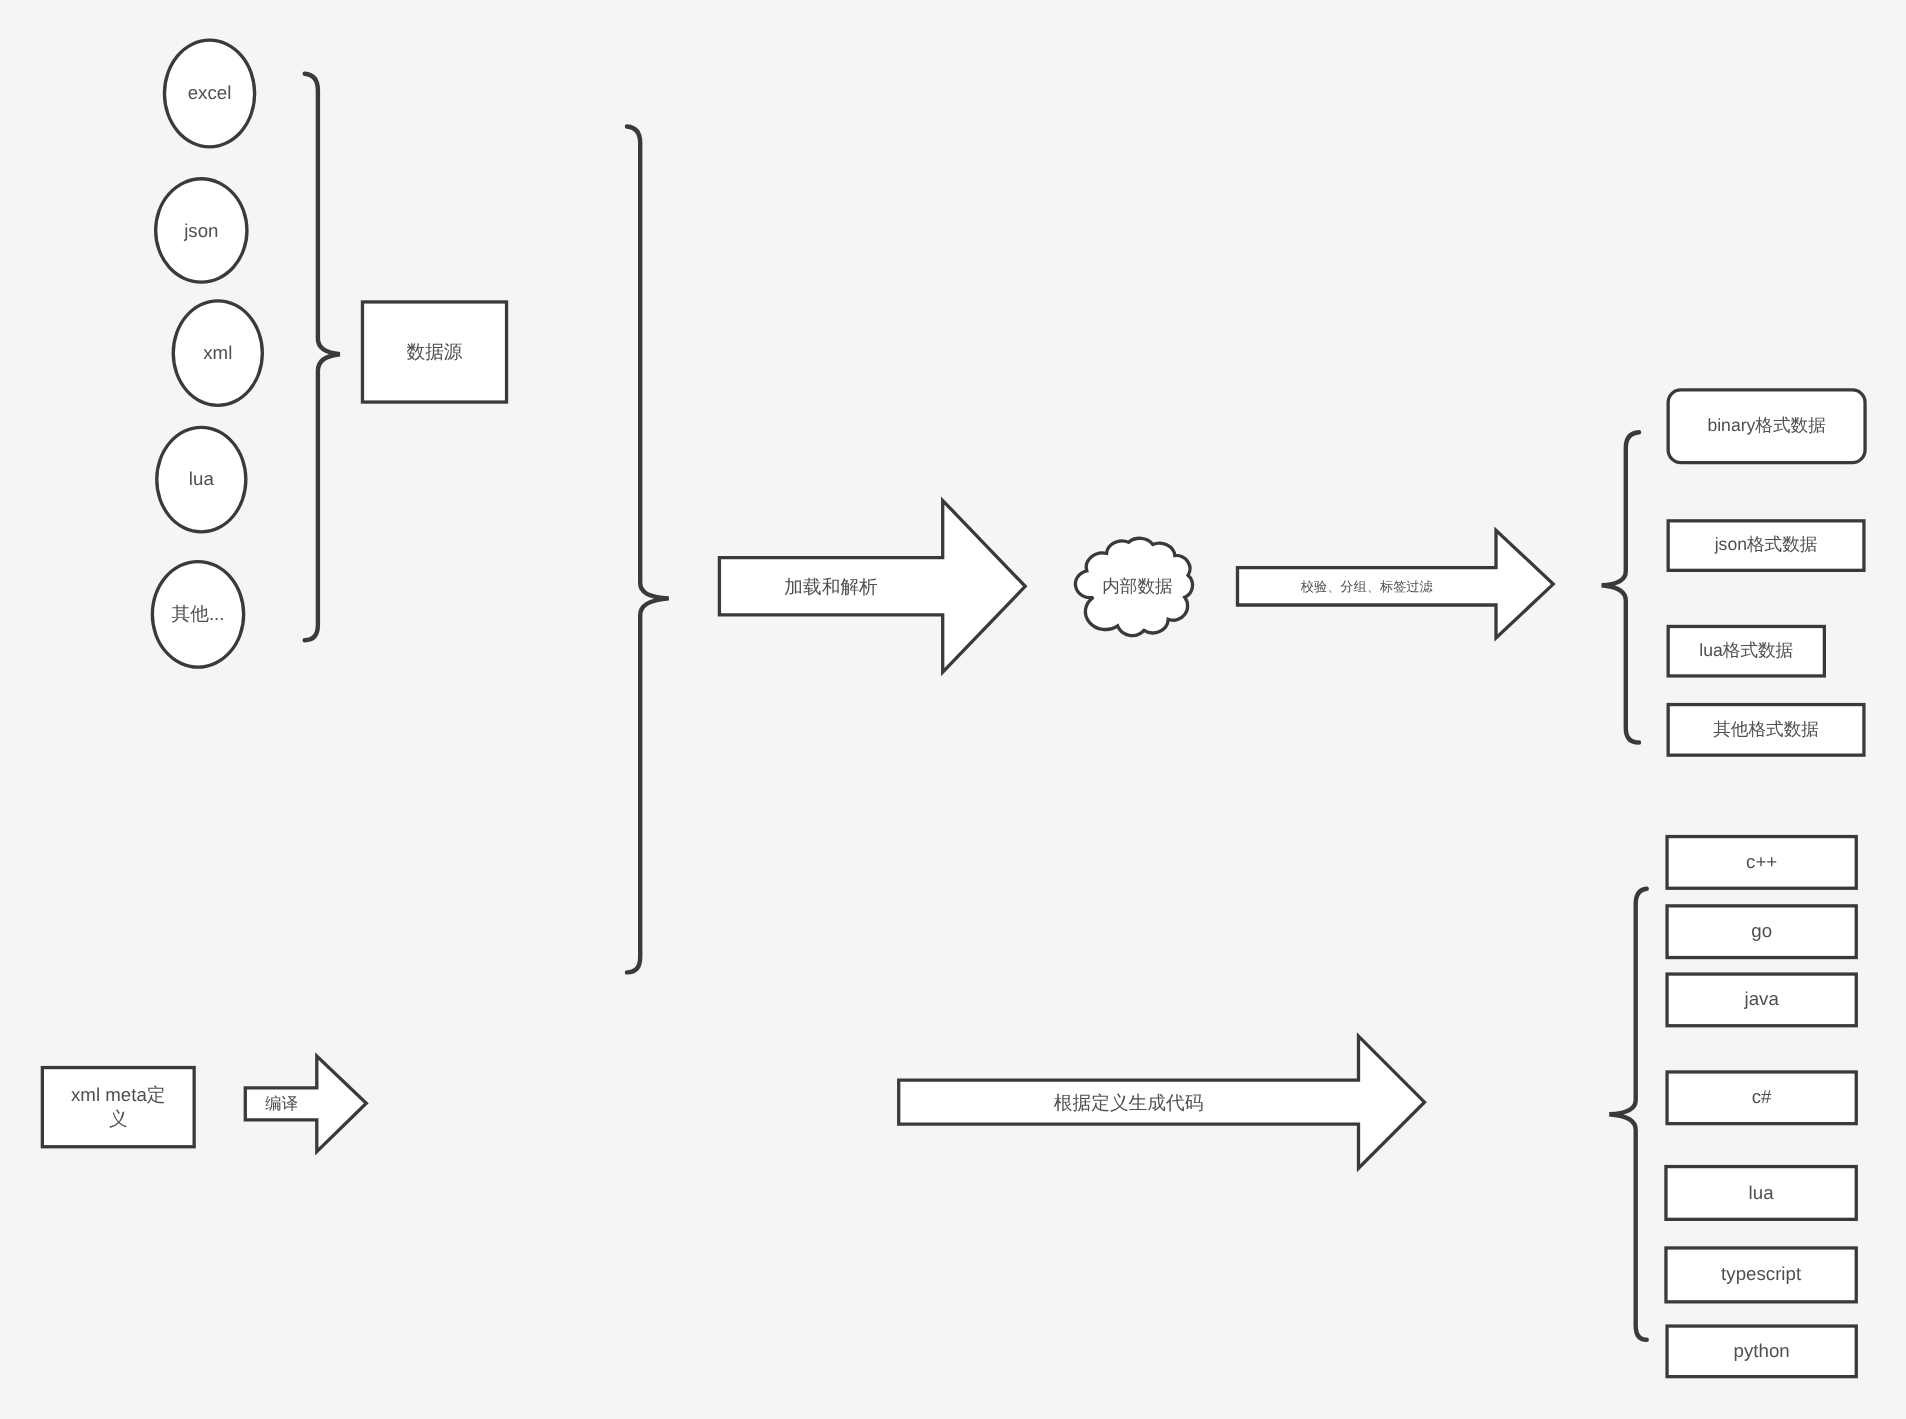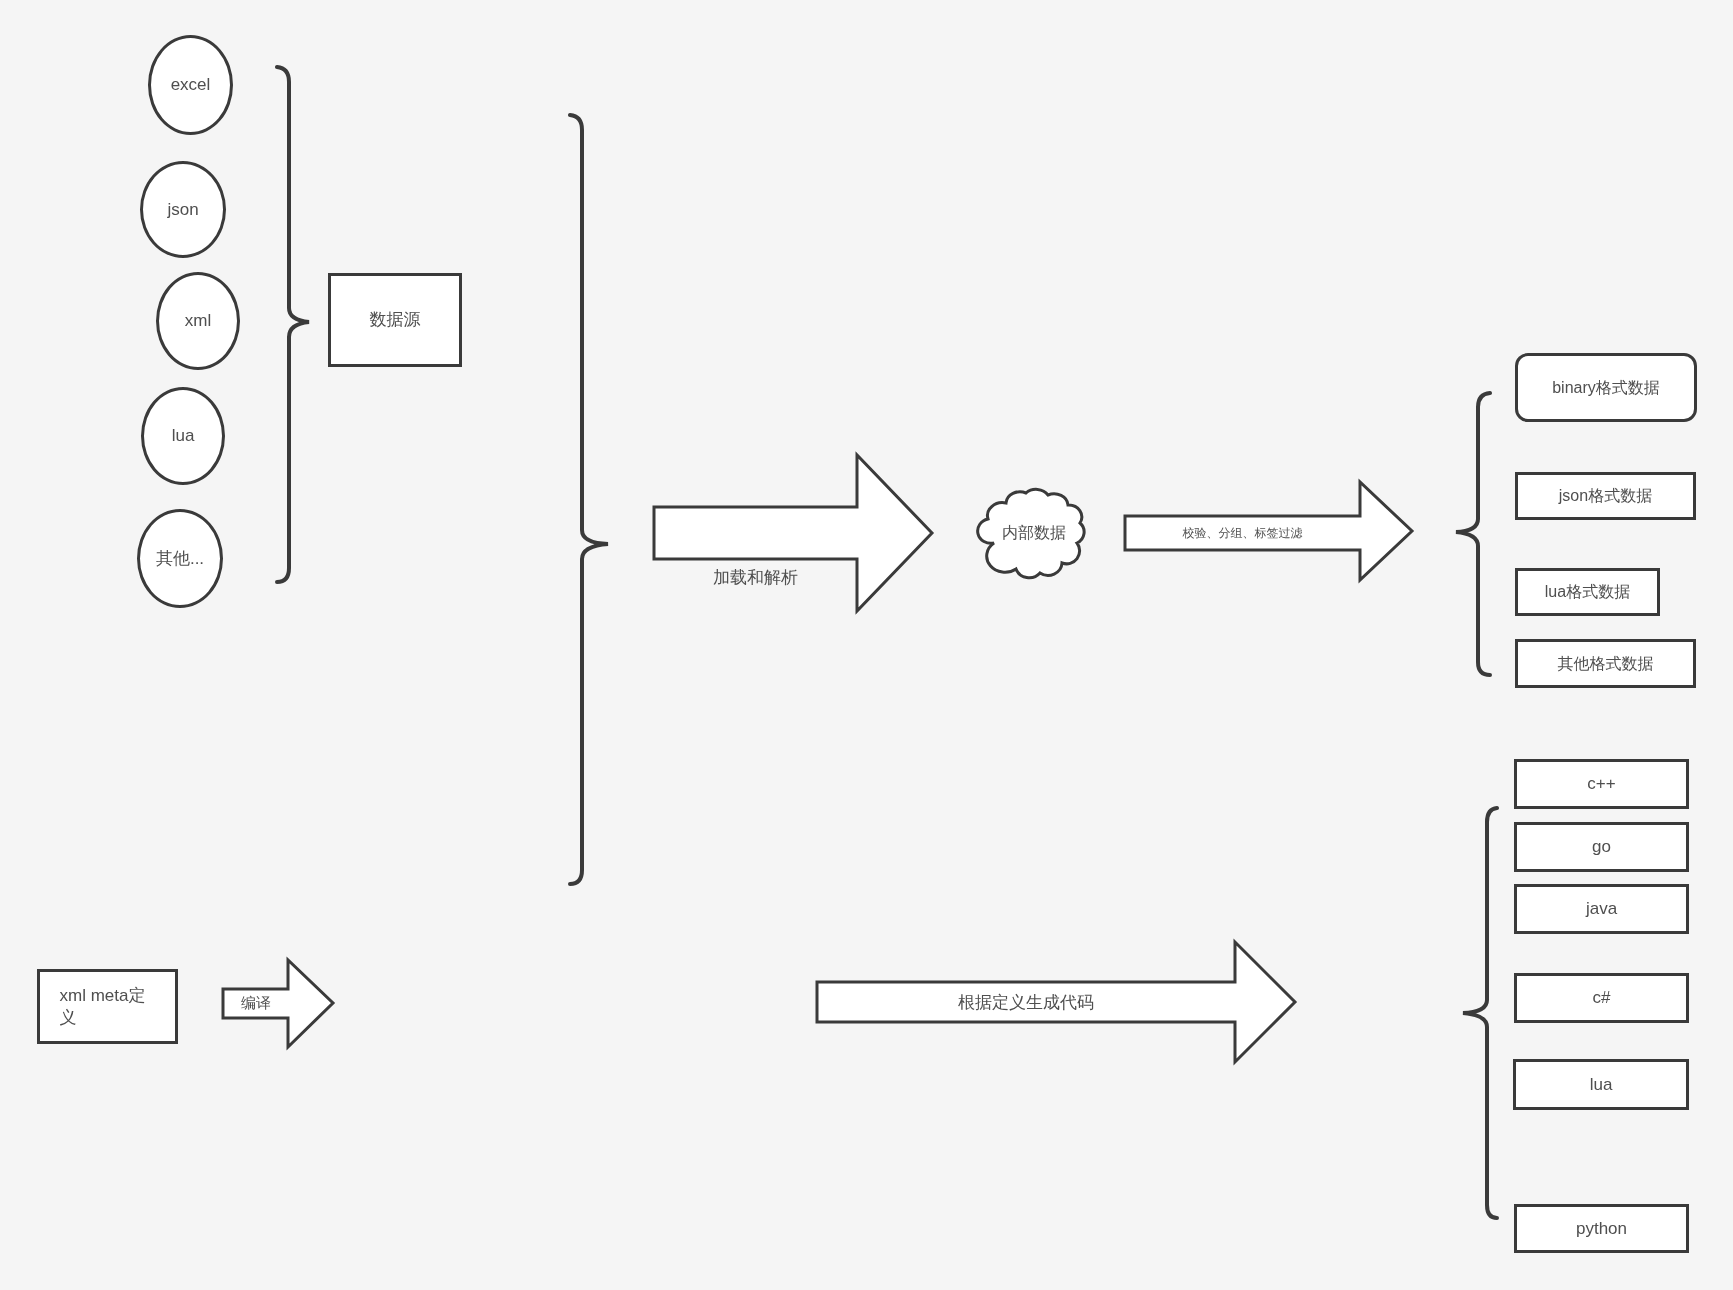--- a/index.html
+++ b/index.html
@@ -3,21 +3,21 @@
 <meta charset="utf-8">
 <style>
   html,body{margin:0;padding:0;background:#f5f5f5;}
   body{font-family:"Liberation Sans","DejaVu Sans",sans-serif;}
   #canvas{position:relative;width:1733px;height:1290px;background:#f5f5f5;overflow:hidden;}
   #connectors{position:absolute;left:0;top:0;width:1733px;height:1290px;}
   .node{
     position:absolute;box-sizing:border-box;
     background:#ffffff;border:3px solid #3a3a3a;color:#4f4f4f;
     display:flex;align-items:center;justify-content:center;
-    font-size:17px;line-height:1.25;
+    font-size:17px;text-align:center;line-height:1.25;
   }
   .ellipse{border-radius:50%;}
   .rounded{border-radius:10px;}
   .fmt{font-size:16px;}
   .arrow-label{
     position:absolute;display:flex;align-items:center;justify-content:center;
     color:#4f4f4f;font-size:17px;text-align:center;white-space:nowrap;
   }
   .wrap{display:inline-block;word-break:break-all;}
 </style>
@@ -50,35 +50,36 @@
   </svg>
 
   <div class="node ellipse" style="left:148px;top:35px;width:85px;height:100px;">excel</div>
   <div class="node ellipse" style="left:140px;top:161px;width:86px;height:97px;">json</div>
   <div class="node ellipse" style="left:156px;top:272px;width:84px;height:98px;">xml</div>
   <div class="node ellipse" style="left:141px;top:387px;width:84px;height:98px;">lua</div>
   <div class="node ellipse" style="left:137px;top:509px;width:86px;height:99px;">其他...</div>
 
   <div class="node" style="left:328px;top:273px;width:134px;height:94px;">数据源</div>
 
-  <div class="arrow-label" style="left:654px;top:507px;width:203px;height:52px;margin-top:44px;">加载和解析</div>
+  <div class="arrow-label" style="left:654px;top:507px;width:203px;height:52px;">加载和解析</div>
   <div class="arrow-label" style="left:984px;top:517px;width:100px;height:32px;font-size:16px;">内部数据</div>
   <div class="arrow-label" style="left:1125px;top:516px;width:235px;height:34px;font-size:12px;">校验、分组、标签过滤</div>
   <div class="arrow-label" style="left:221px;top:988px;width:70px;height:31px;font-size:15px;">编译</div>
   <div class="arrow-label" style="left:817px;top:982px;width:418px;height:40px;">根据定义生成代码</div>
 
   <div class="node fmt" style="left:1515px;top:353px;width:182px;height:69px;border-radius:13px;">binary格式数据</div>
   <div class="node fmt" style="left:1515px;top:472px;width:181px;height:48px;">json格式数据</div>
   <div class="node fmt" style="left:1515px;top:568px;width:145px;height:48px;">lua格式数据</div>
   <div class="node fmt" style="left:1515px;top:639px;width:181px;height:49px;">其他格式数据</div>
 
   <div class="node" style="left:37px;top:969px;width:141px;height:75px;">
     <span class="wrap" style="width:96px;">xml meta定义</span>
   </div>
 
   <div class="node" style="left:1514px;top:759px;width:175px;height:50px;">c++</div>
   <div class="node" style="left:1514px;top:822px;width:175px;height:50px;">go</div>
   <div class="node" style="left:1514px;top:884px;width:175px;height:50px;">java</div>
   <div class="node" style="left:1514px;top:973px;width:175px;height:50px;">c#</div>
   <div class="node" style="left:1513px;top:1059px;width:176px;height:51px;">lua</div>
+  <div class="node" style="left:1513px;top:1133px;width:176px;height:52px;">typescript</div>
   <div class="node" style="left:1514px;top:1204px;width:175px;height:49px;">python</div>
 
 </div>
 
 </body></html>

